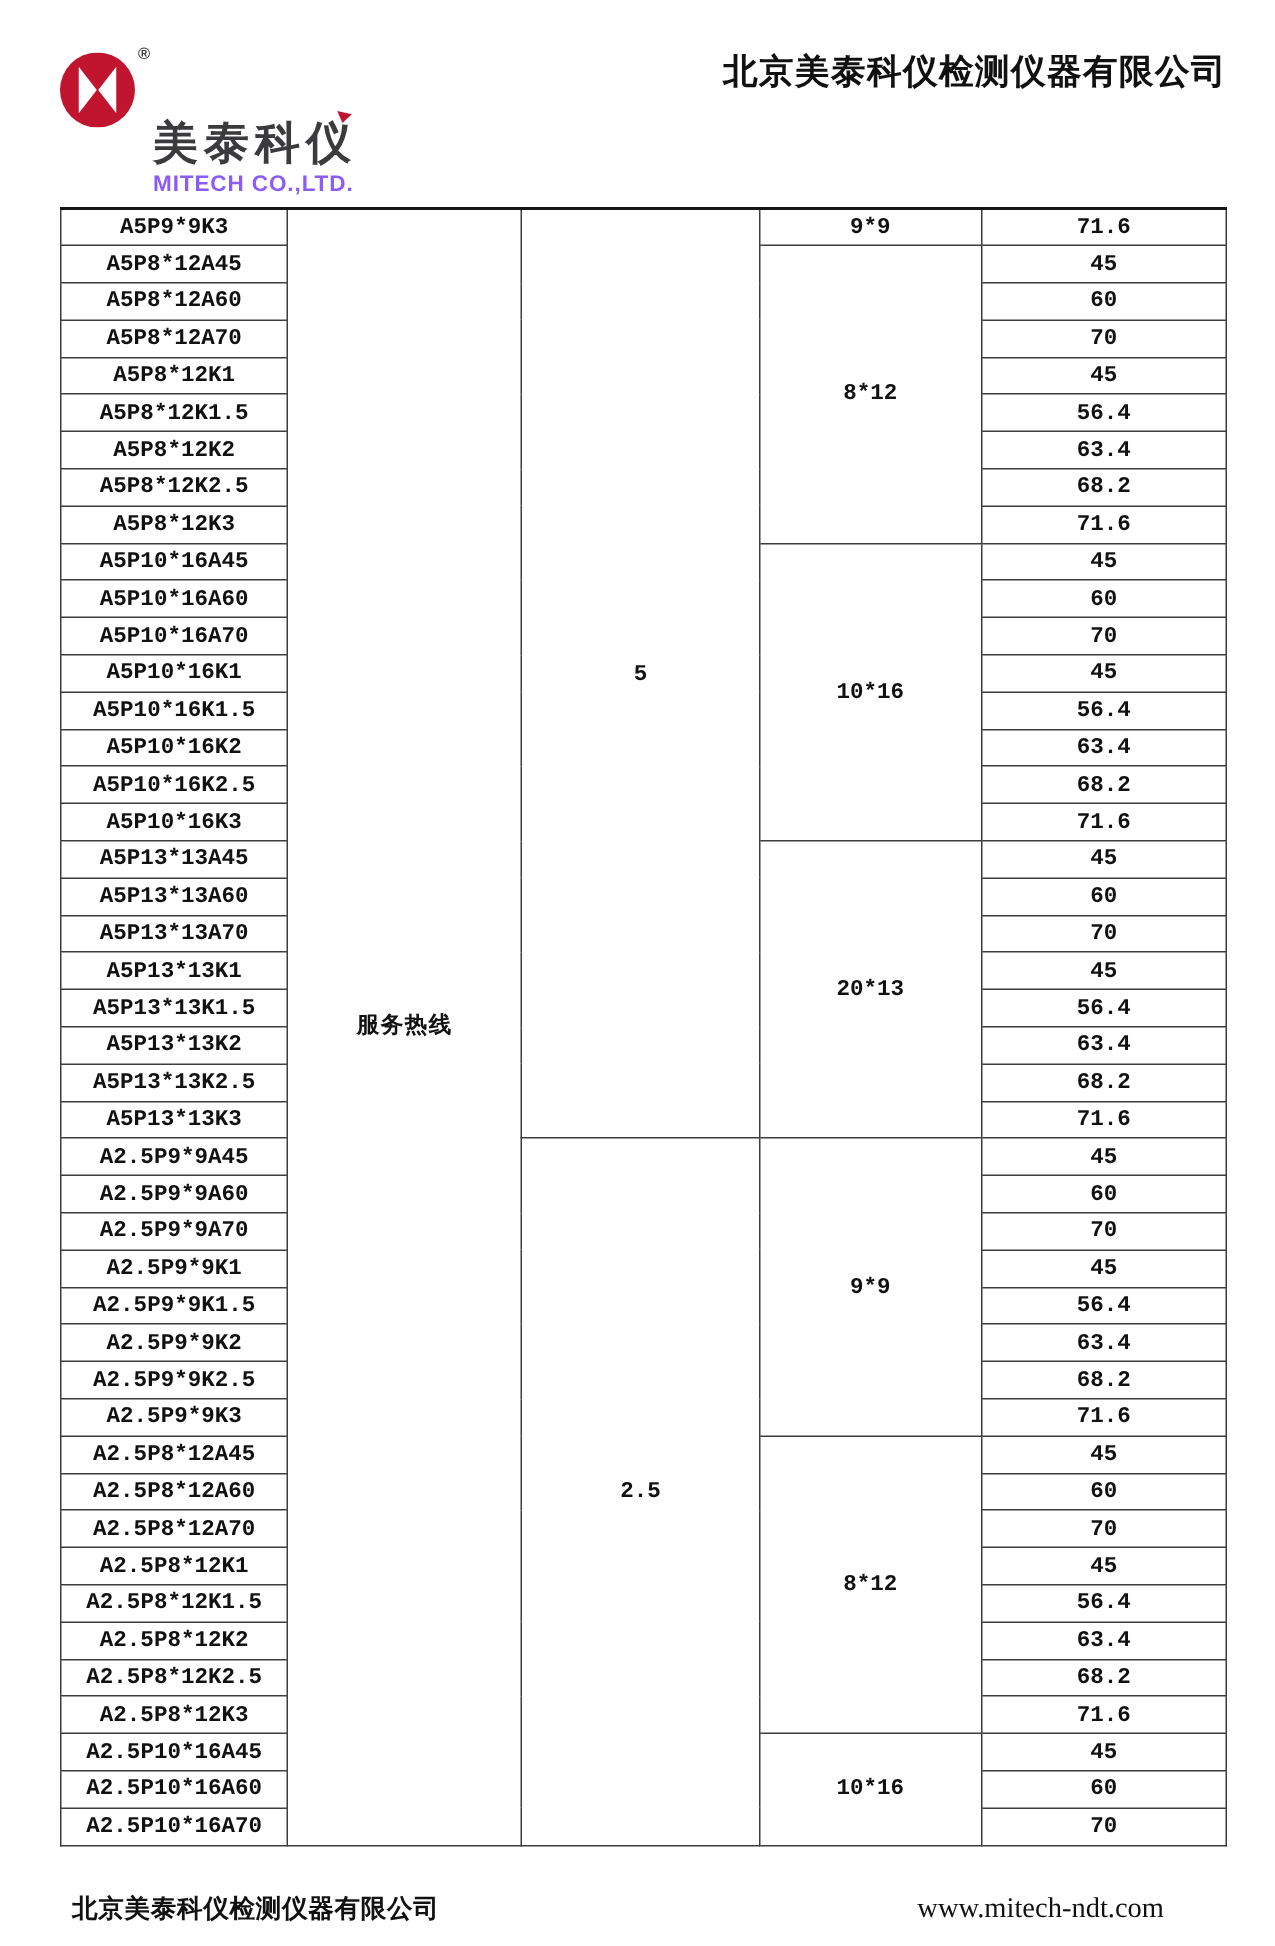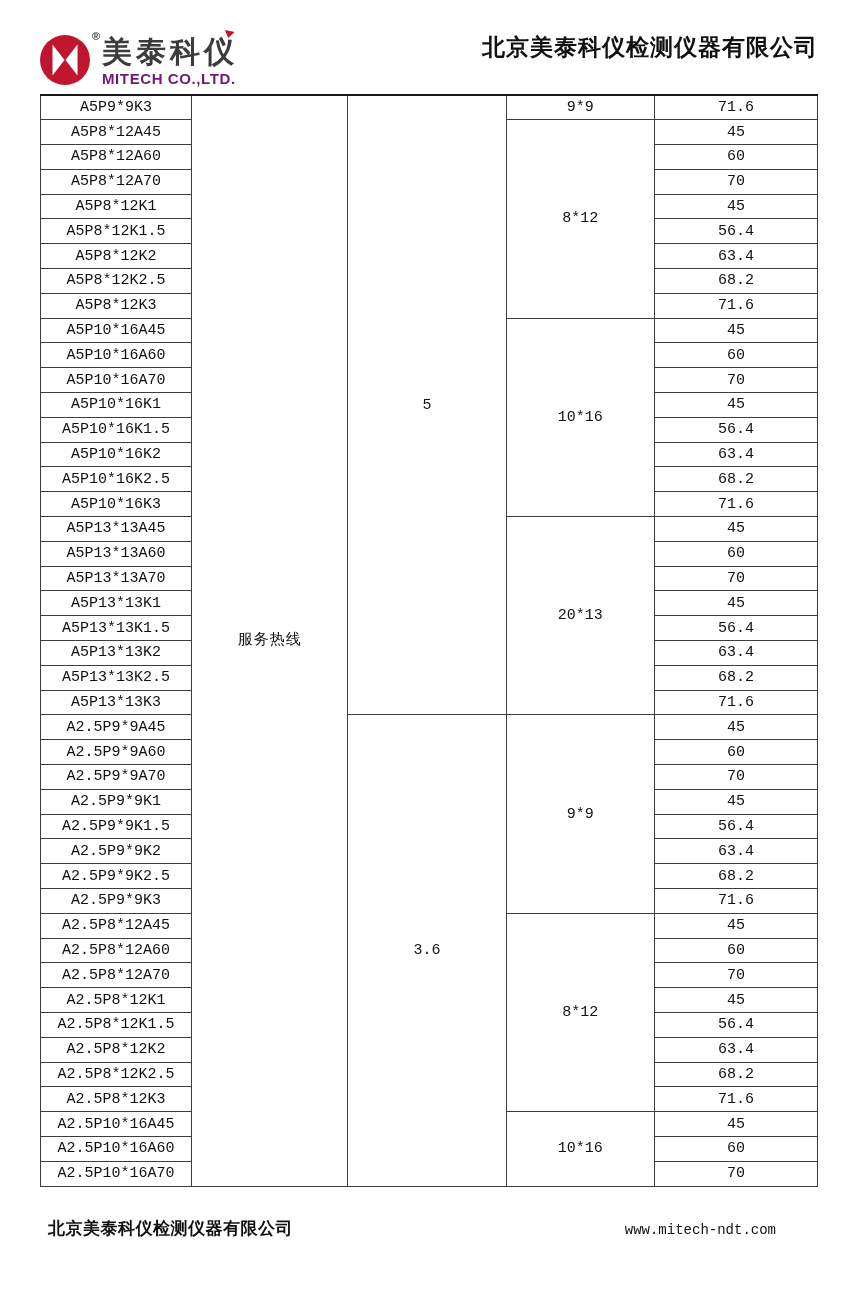--- a/index.html
+++ b/index.html
@@ -9,47 +9,47 @@
     box-sizing: border-box; padding: 30px 32px 0 40px; position: relative;
   }
   
   .header { display: flex; justify-content: space-between; align-items: flex-start; margin-bottom: 7px; }
   .logo { display: flex; align-items: flex-start; gap: 12px; position: relative; padding-top: 5px; }
   .logo-mark { width: 50px; height: 50px; display: block; }
   .registered { position: absolute; left: 52px; top: 0px; font-size: 11px; color: #3b3b3d; font-weight: bold; }
   .brand-text { display: flex; flex-direction: column; padding-top: 2px; }
   .brand-cn {
     font-size: 30px; font-weight: bold; color: #3b3b3d; line-height: 1;
-    letter-spacing: 4px; position: relative; white-space: nowrap;
+    letter-spacing: 4px; position: relative; white-space: nowrap; margin-top: 44px;
   }
   .accent-mark {
     position: absolute; right: 4px; top: -6px; width: 0; height: 0;
     border-left: 5px solid transparent; border-right: 5px solid transparent;
     border-top: 7px solid #c1152f; transform: rotate(12deg);
   }
-  .brand-en { font-size: 15px; font-weight: bold; color: #701a75; letter-spacing: 0.6px; margin-top: 3px; }
+  .brand-en { font-size: 15px; font-weight: bold; color: #8b5cf6; letter-spacing: 0.6px; margin-top: 3px; }
   .company-block { text-align: right; padding-top: 4px; }
   .company-title { font-size: 23px; font-weight: bold; line-height: 1.15; letter-spacing: 1px; }
   .hotline { font-size: 15px; font-weight: bold; margin-top: 5px; letter-spacing: 0.5px; }
   
   table.spec {
     border-collapse: collapse; table-layout: fixed; width: 778px;
-    border: 1px solid #3d3d3d; border-top: 2px solid #161616;
+    border: 1px solid #3d3d3d; border-top: 2px solid #161616; font-weight: bold;
   }
   table.spec tr { height: 24.8px; }
   table.spec td {
     border: 1px solid #3d3d3d; padding: 0; text-align: center; vertical-align: middle;
     font-size: 15px; line-height: 1; overflow: hidden; white-space: nowrap;
     font-family: "Liberation Mono", "DejaVu Sans Mono", monospace; color: #111111;
   }
   td.c-material { font-family: "Liberation Sans", "DejaVu Sans", sans-serif; font-size: 16px; letter-spacing: 1px; }
   
   .footer { display: flex; justify-content: space-between; align-items: baseline; margin-top: 30px; padding: 0 42px 0 8px; }
   .footer-company { font-size: 17px; font-weight: 600; letter-spacing: 0.5px; }
-  .footer-site { font-family: Liberation Mono, monospace; font-size: 14px; }
+  .footer-site { font-family: Liberation Serif, serif; font-size: 19px; }
 </style>
 </head>
 <body>
 
 <div class="page">
 
   <div class="header">
     <div class="logo">
       <svg class="logo-mark" viewBox="0 0 100 100" aria-hidden="true">
         <circle cx="50" cy="50" r="50" fill="#c1152f"></circle>
@@ -177,21 +177,21 @@
         <tr>
           <td class="c-model">A5P13*13K2.5</td>
           <td class="c-value">68.2</td>
         </tr>
         <tr>
           <td class="c-model">A5P13*13K3</td>
           <td class="c-value">71.6</td>
         </tr>
         <tr>
           <td class="c-model">A2.5P9*9A45</td>
-          <td class="c-probe" rowspan="19">3.6</td>
+          <td class="c-probe" rowspan="19">2.5</td>
           <td class="c-size" rowspan="8">9*9</td>
           <td class="c-value">45</td>
         </tr>
         <tr>
           <td class="c-model">A2.5P9*9A60</td>
           <td class="c-value">60</td>
         </tr>
         <tr>
           <td class="c-model">A2.5P9*9A70</td>
           <td class="c-value">70</td>

